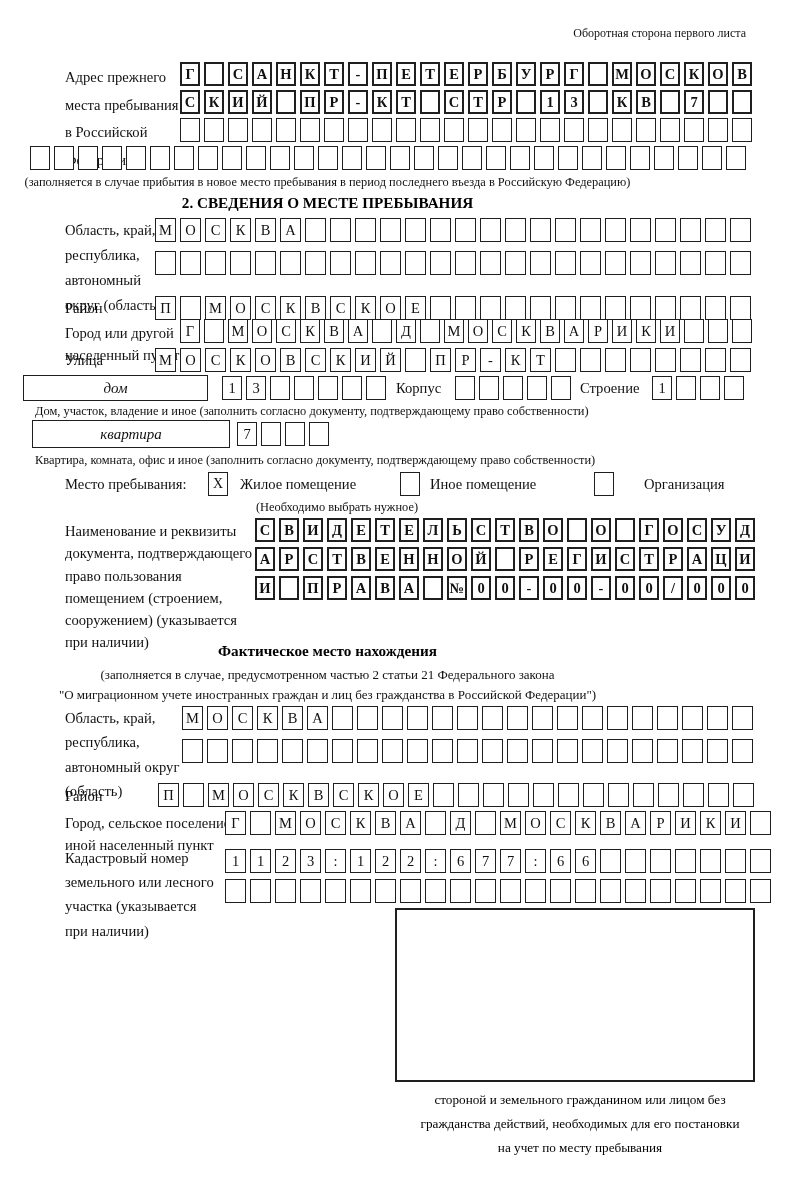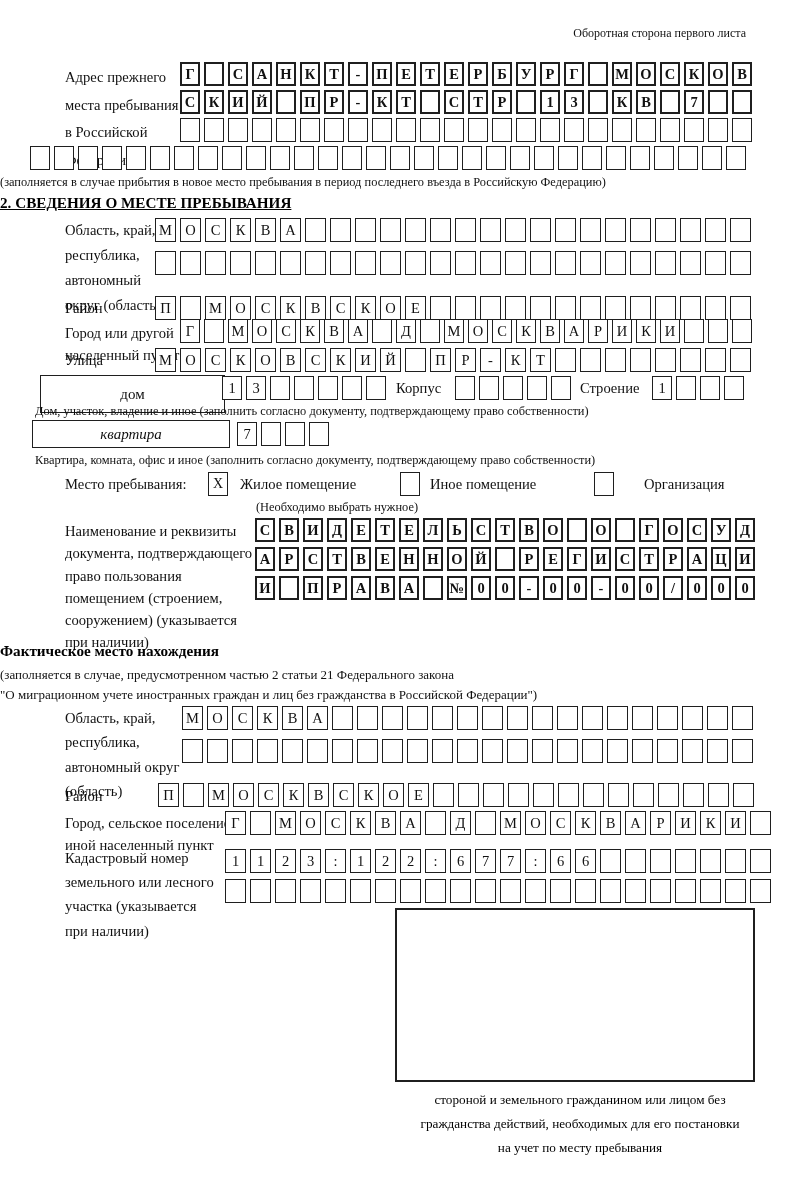--- a/index.html
+++ b/index.html
@@ -16,21 +16,21 @@
     display:flex; align-items:center; justify-content:center;
     font-size:14.5px; color:#111;
   }
   .w21 .cell { width:21px; }
   .bold .cell { border-width:2px; font-weight:bold; }
   .labelbox {
     position:absolute; box-sizing:border-box; border:1.7px solid #1f1f1f;
     display:flex; align-items:center; justify-content:center;
     font-size:15px; color:#111; background:#fff;
   }
-  .center { position:absolute; left:0; width:655px; text-align:left; }
+  .center { position:absolute; left:0; width:655px; text-align:center; }
   .cap { font-size:12.4px; color:#111; }
   .title { font-weight:bold; font-size:15.2px; color:#000; }
   .cbx {
     position:absolute; width:20px; height:24px; box-sizing:border-box;
     border:1.5px solid #1f1f1f; display:flex; align-items:center; justify-content:center;
     font-size:14px; color:#111; background:#fff;
   }
   .bigbox { position:absolute; border:2px solid #1f1f1f; background:#fff; box-sizing:border-box; }
 </style>
 </head>
@@ -149,21 +149,21 @@
     <span class="cell"></span>
     <span class="cell"></span>
     <span class="cell"></span>
     <span class="cell"></span>
     <span class="cell"></span>
     <span class="cell"></span>
     <span class="cell"></span>
   </div>
 <div class="center cap" style="top:175px;">(заполняется в случае прибытия в новое место пребывания в период последнего въезда в Российскую Федерацию)</div>
 
-<div class="center title" style="top:194px;text-decoration:underline;">2. СВЕДЕНИЯ О МЕСТЕ ПРЕБЫВАНИЯ</div>
+<div class="center title" style="top:194px;">2. СВЕДЕНИЯ О МЕСТЕ ПРЕБЫВАНИЯ</div>
 
 <div class="abs lbl" style="left:65px; top:218px; line-height:25px;">
   <div>Область, край,</div>
   <div>республика,</div>
   <div>автономный</div>
   <div>округ (область)</div>
 </div>
 <div class="row w21" style="left:155px; top:218px;">
     <span class="cell">М</span>
     <span class="cell">О</span>
@@ -297,21 +297,21 @@
     <span class="cell"></span>
     <span class="cell"></span>
     <span class="cell"></span>
     <span class="cell"></span>
     <span class="cell"></span>
     <span class="cell"></span>
     <span class="cell"></span>
     <span class="cell"></span>
   </div>
 
-<div class="labelbox" style="left:40px; top:375px; width:185px; height:38px;">дом</div>
+<div class="labelbox" style="left:23px; top:375px; width:185px; height:26px;font-style:italic;">дом</div>
 <div class="row" style="left:222px; top:376px;">
     <span class="cell">1</span>
     <span class="cell">3</span>
     <span class="cell"></span>
     <span class="cell"></span>
     <span class="cell"></span>
     <span class="cell"></span>
     <span class="cell"></span>
   </div>
 <div class="abs lbl" style="left:396px; top:380px;">Корпус</div>

